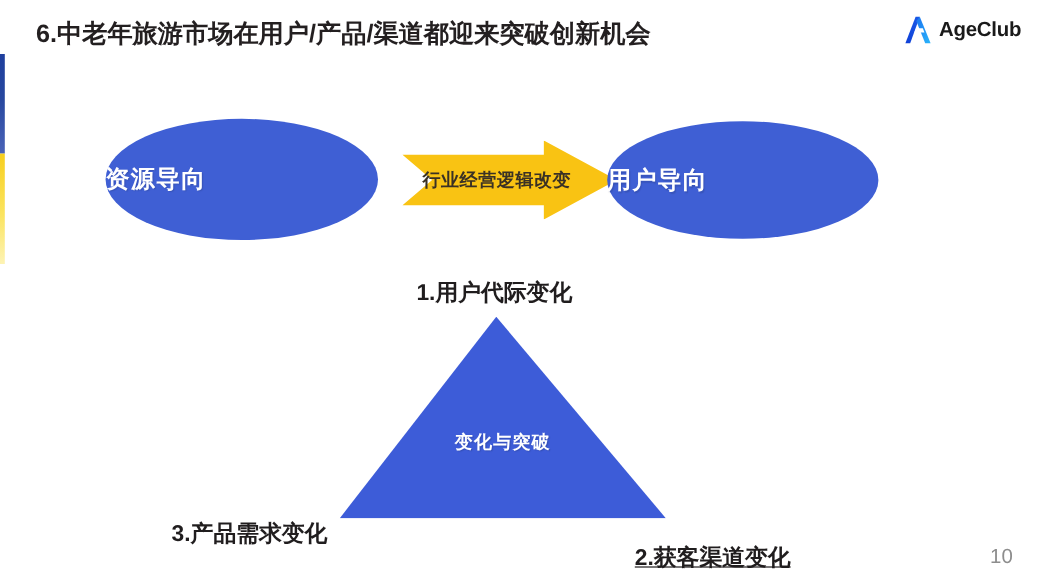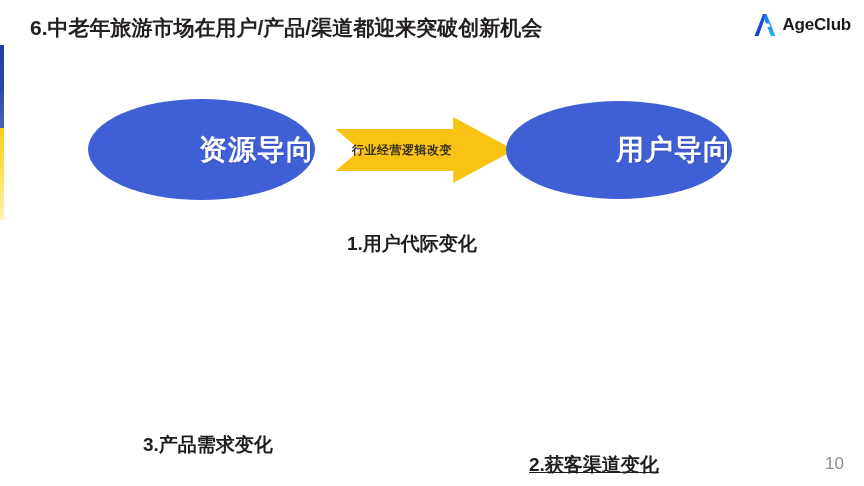--- a/index.html
+++ b/index.html
@@ -64,24 +64,24 @@
     color: #1a1a1a;
     letter-spacing: -0.2px;
   }
 
   
   .ellipse {
     position: absolute;
     border-radius: 50%;
     display: flex;
     align-items: center;
-    justify-content: flex-end;
+    justify-content: flex-start;
     color: #ffffff;
     font-weight: bold;
-    font-size: 28px;
+    font-size: 20px;
     letter-spacing: 1px;
   }
   #ellipse-left {
     left: 88px;
     top: 99px;
     width: 227px;
     height: 101px;
     background: #3f5fd4;
   }
   #ellipse-right {
@@ -110,21 +110,21 @@
     clip-path: polygon(0% 18%, 6% 18%, 19% 50%, 6% 82%, 0% 82%,
                        68% 82%, 68% 100%, 100% 50%, 68% 0%, 68% 18%);
   }
   #arrow-label {
     position: absolute;
     left: 28px;
     top: 0;
     height: 66px;
     display: flex;
     align-items: center;
-    font-size: 12px;
+    font-size: 15px;
     font-weight: bold;
     color: #3a3125;
     letter-spacing: 0.5px;
     text-align: right;
   }
 
   
   #triangle-wrap {
     position: absolute;
     left: 283px;
@@ -206,20 +206,24 @@
 
   <div id="arrow">
     <div id="arrow-shape"></div>
     <div id="arrow-label">行业经营逻辑改变</div>
   </div>
 
   <div class="ellipse" id="ellipse-right">
     <span class="ellipse-label">用户导向</span>
   </div>
 
+  <div id="triangle-wrap">
+    <div id="triangle-shape"></div>
+    <div id="triangle-center-label">变化与突破</div>
+  </div>
 
   <div class="corner-label" id="label-top">1.用户代际变化</div>
   <div class="corner-label" id="label-left">3.产品需求变化</div>
   <div class="corner-label" id="label-right">2.获客渠道变化</div>
 
   <div id="page-number">10</div>
 
 </div>
 
 </body></html>

